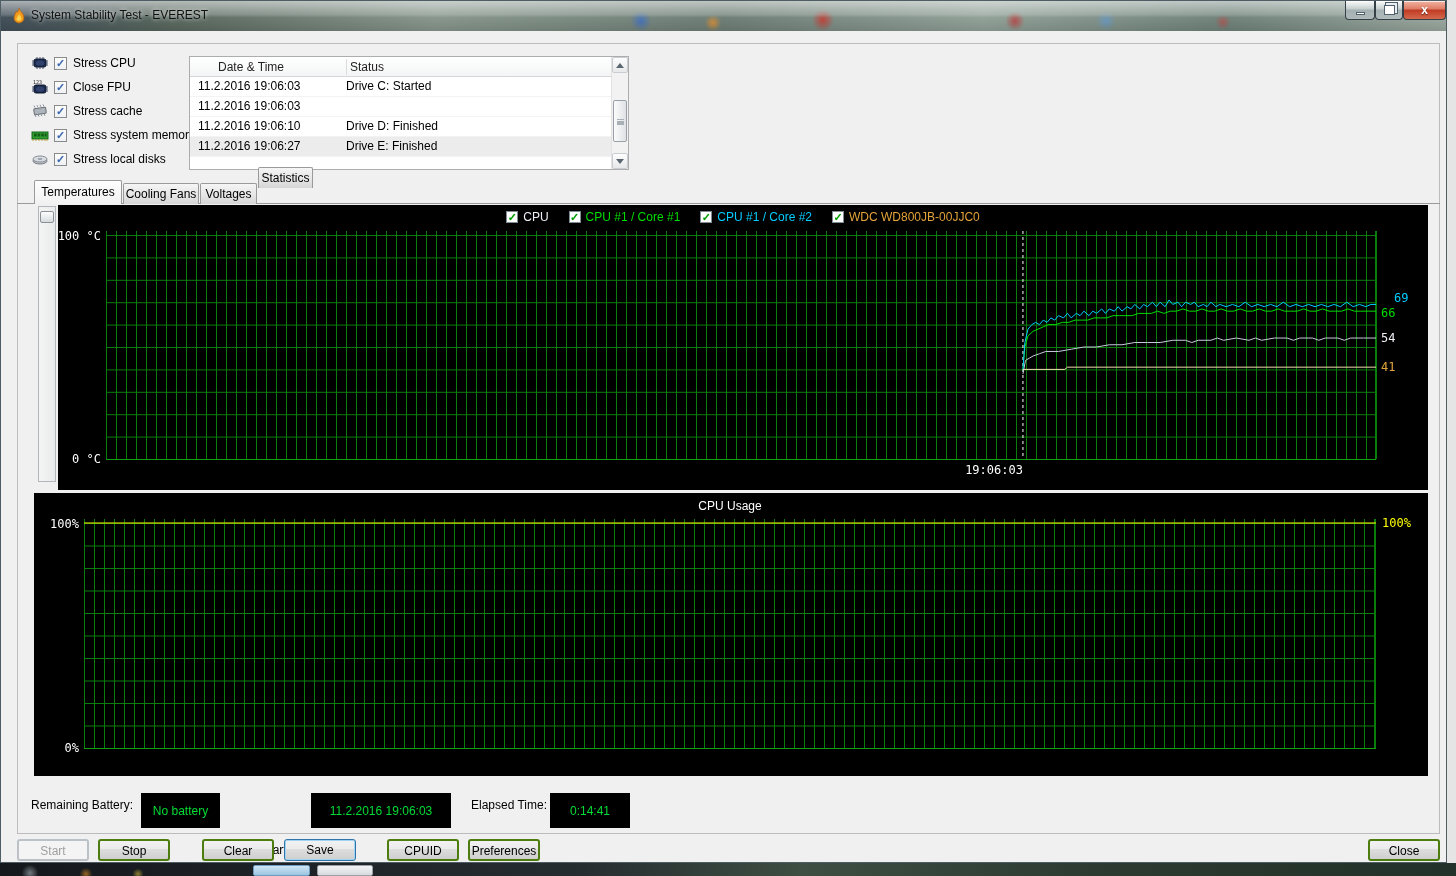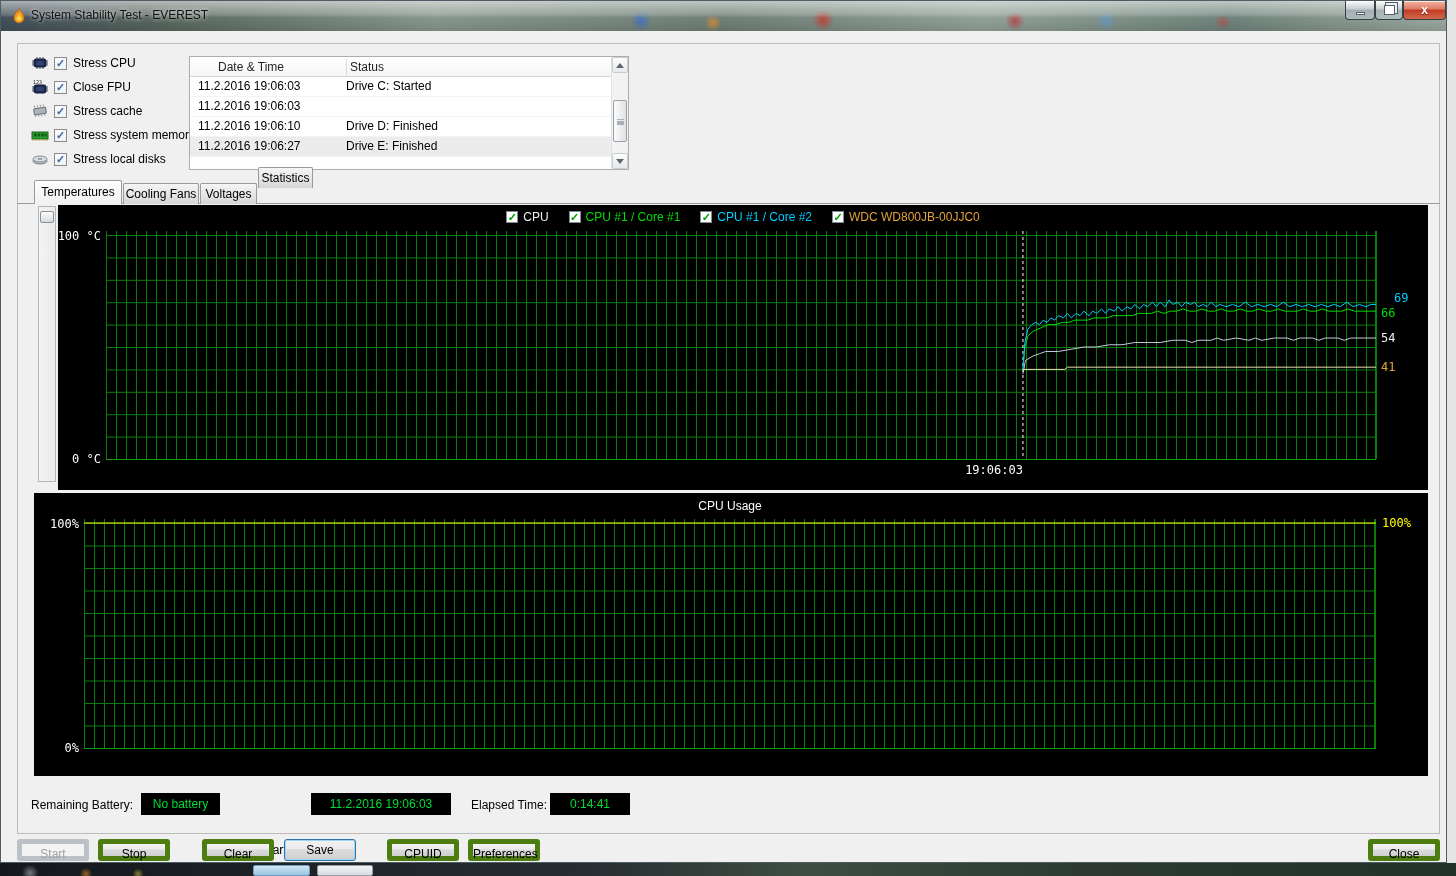--- a/index.html
+++ b/index.html
@@ -84,26 +84,26 @@
              color:#00a000;font-weight:bold;font-size:11px;line-height:10px;text-align:center;}
 
   
   .vslider{position:absolute;left:37px;top:205px;width:18px;height:276px;box-sizing:border-box;
            border:1px solid #b2b7bc;background:linear-gradient(90deg,#f4f4f4,#e9eaeb);}
   .vthumb{position:absolute;left:1px;top:4px;width:14px;height:12px;box-sizing:border-box;
           border:1px solid #8a9096;border-radius:2px;background:linear-gradient(180deg,#fdfdfd,#d7dadd);}
 
   
   .status-label{position:absolute;top:797px;font-size:12px;}
-  .status-box{position:absolute;top:792px;height:22px;background:#000;color:#00dd33;
+  .status-box{position:absolute;top:792px;height:35px;background:#000;color:#00dd33;
               display:flex;align-items:center;justify-content:center;font-size:12px;
               font-family:"Liberation Sans",sans-serif;}
 
   
-  .btn{position:absolute;top:838px;width:72px;height:22px;box-sizing:border-box;border:5px solid #4d7c0f;border-radius:3px;
+  .btn{position:absolute;top:838px;width:72px;height:22px;box-sizing:border-box;border:2px solid #4d7c0f;border-radius:3px;
        background:linear-gradient(180deg,#f2f2f2 0%,#ebebeb 45%,#dddddd 46%,#cfcfcf 100%);
        font-size:12px;text-align:center;line-height:20px;color:#000;}
   .btn.disabled{color:#9f9f9f;background:#f4f4f4;border-color:#bcc1c7;}
   .btn.focused{border:1px solid #2f73a8;box-shadow:inset 0 0 0 1px #9fd4f2;}
 
   
   .taskbar{position:absolute;left:0;top:863px;width:1456px;height:13px;
     background:
       radial-gradient(circle 12px at 30px 10px, rgba(190,200,210,.55), transparent 70%),
       radial-gradient(circle 9px at 86px 11px, rgba(235,150,40,.6), transparent 70%),

